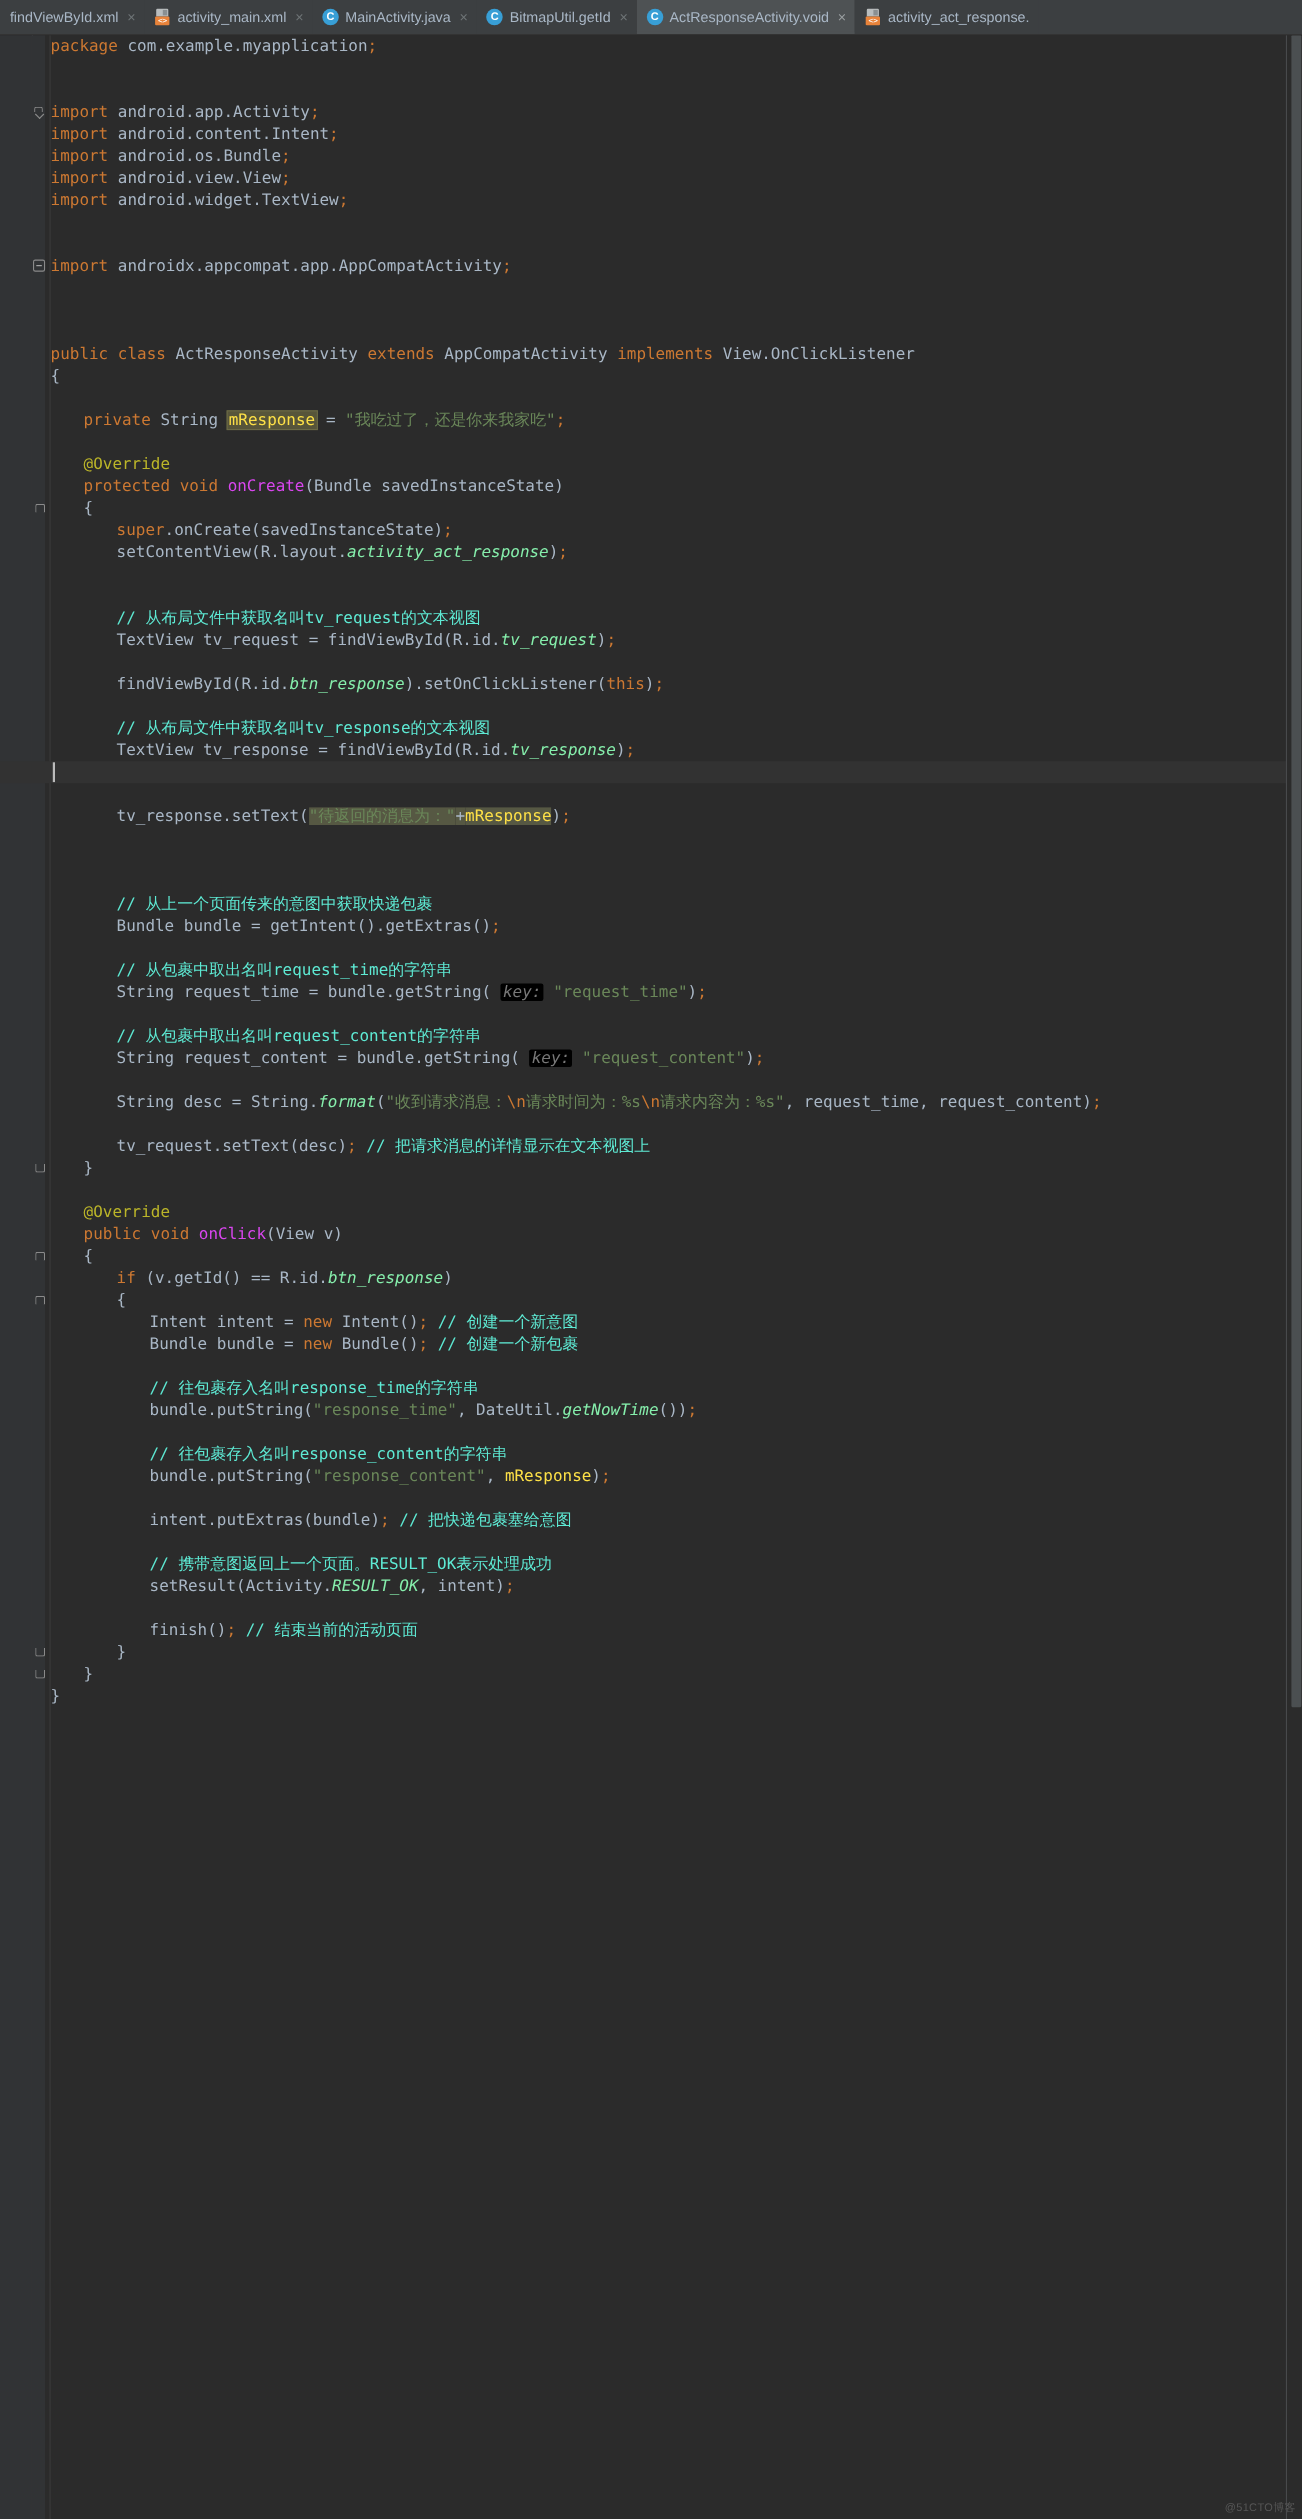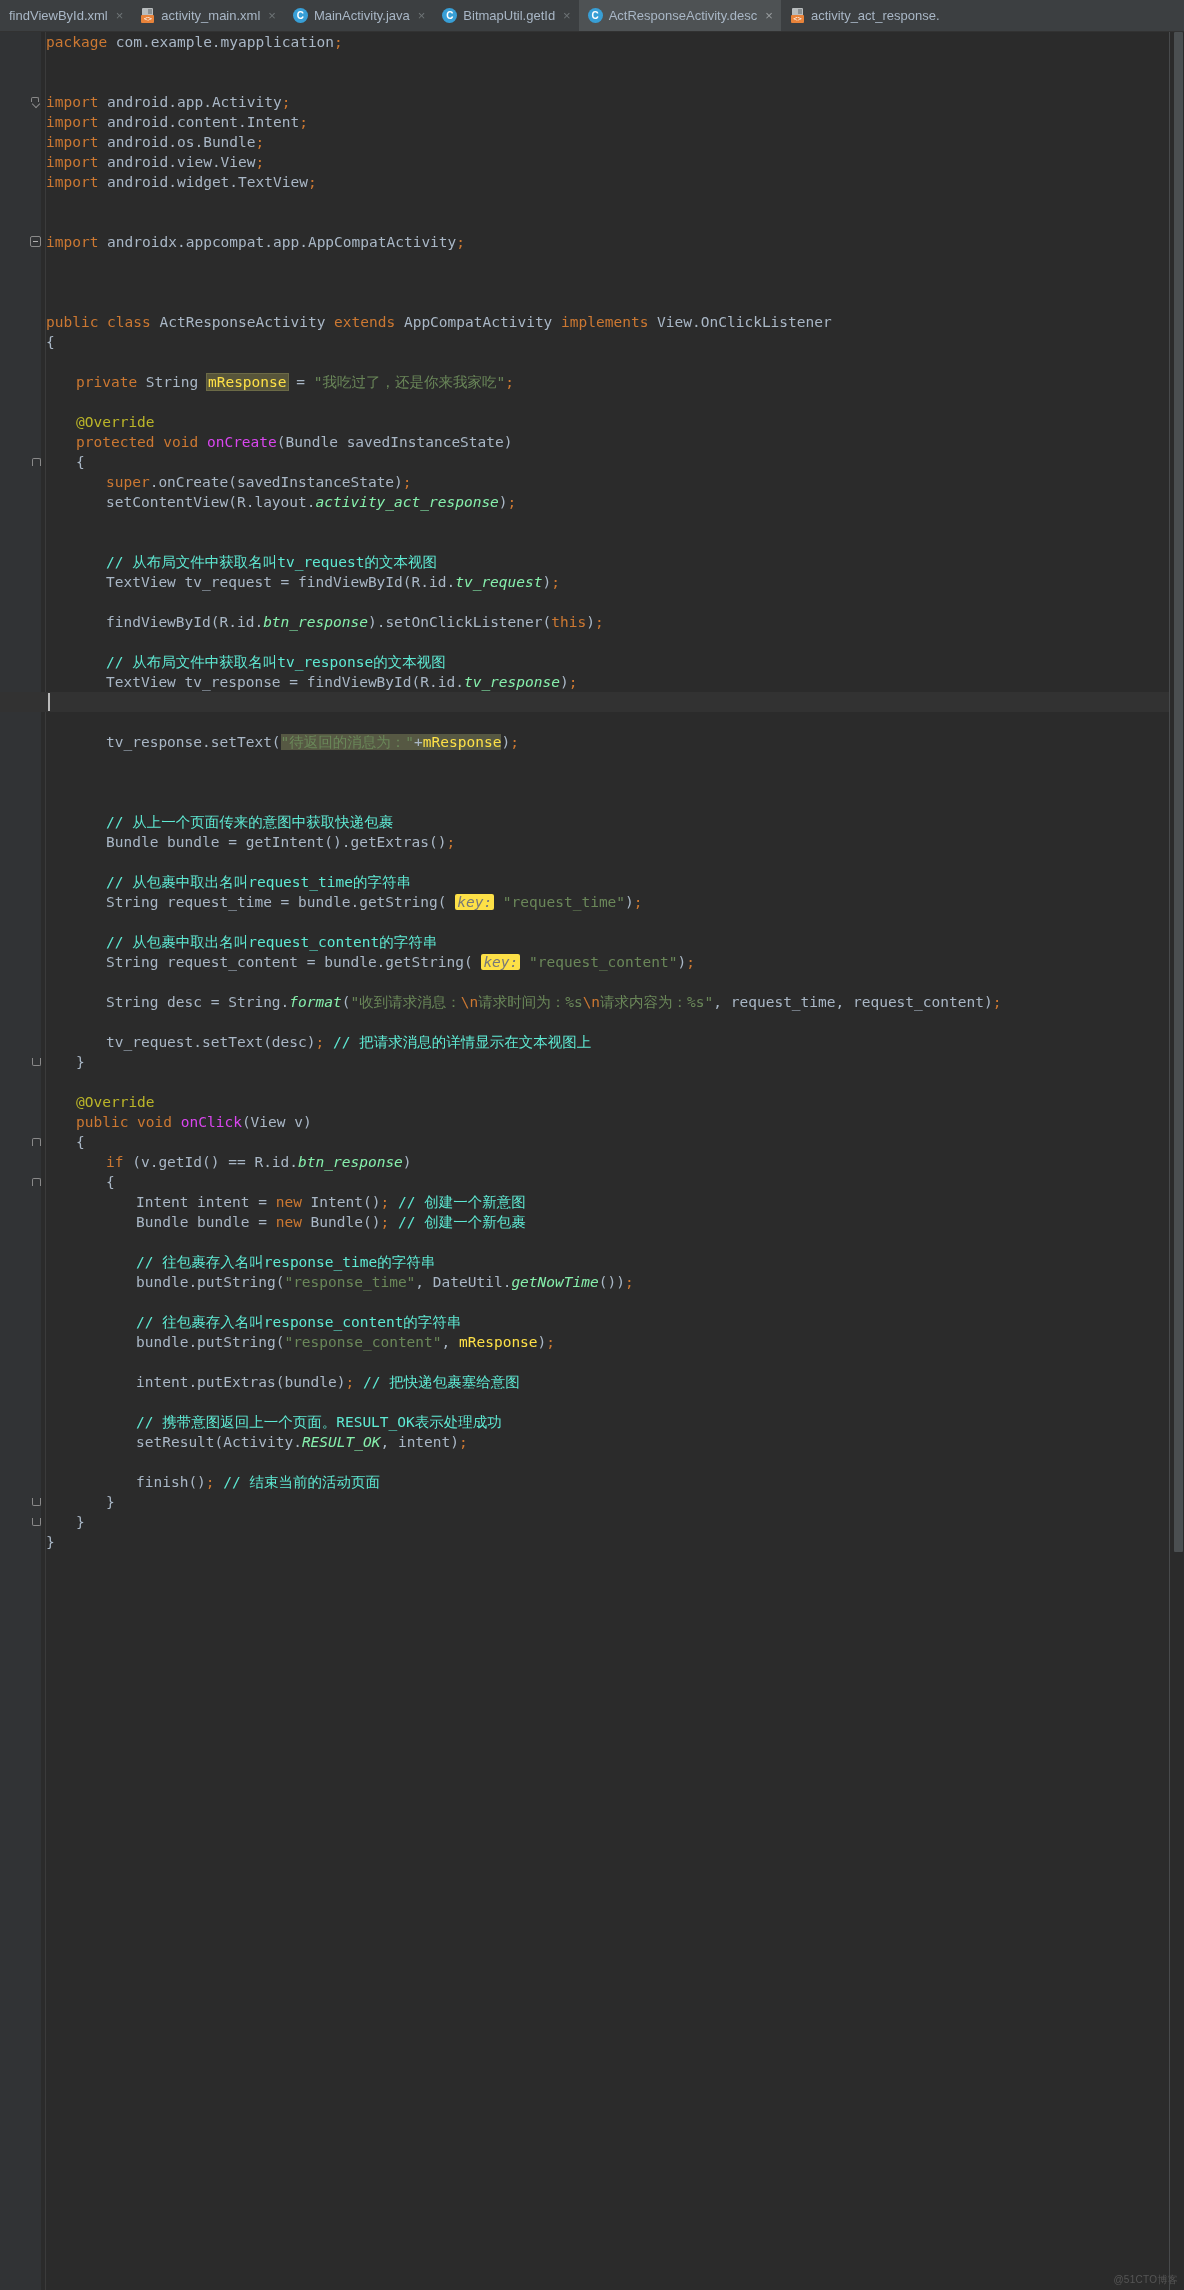--- a/index.html
+++ b/index.html
@@ -154,21 +154,21 @@
   .str  { color: #6a8759; }
   .cmt  { color: #5eead4; }
   .fn   { color: #d946ef; }
   .fld  { color: #fde047; }
   .stat { color: #86efac; font-style: italic; }
   .ann  { color: #bbb529; }
   .sem  { color: #cc7832; }
   .txt  { color: #a9b7c6; }
   .esc  { color: #cc7832; }
   .hintbg {
-    background: #fde047;
+    background: #000000;
     color: #787878;
     font-style: italic;
     border-radius: 2px;
     padding: 0 2px;
     text-align: right;
   }
   .idhl {
     background: #57553a;
     border: 1px solid #6b6a46;
     padding: 0 1px;
@@ -295,21 +295,21 @@
       <span class="tab-label">MainActivity.java</span>
       <span class="tab-close">×</span>
     </div>
     <div class="tab">
       <span class="ico ico-java">C</span>
       <span class="tab-label">BitmapUtil.getId</span>
       <span class="tab-close">×</span>
     </div>
     <div class="tab active">
       <span class="ico ico-java">C</span>
-      <span class="tab-label">ActResponseActivity.desc</span>
+      <span class="tab-label">ActResponseActivity.void</span>
       <span class="tab-close">×</span>
     </div>
     <div class="tab">
       <span class="ico ico-xml">
         <span class="xml-top"></span>
         <span class="xml-bot">&lt;&gt;</span>
       </span>
       <span class="tab-label">activity_act_response.</span>
     </div>
   </div>

